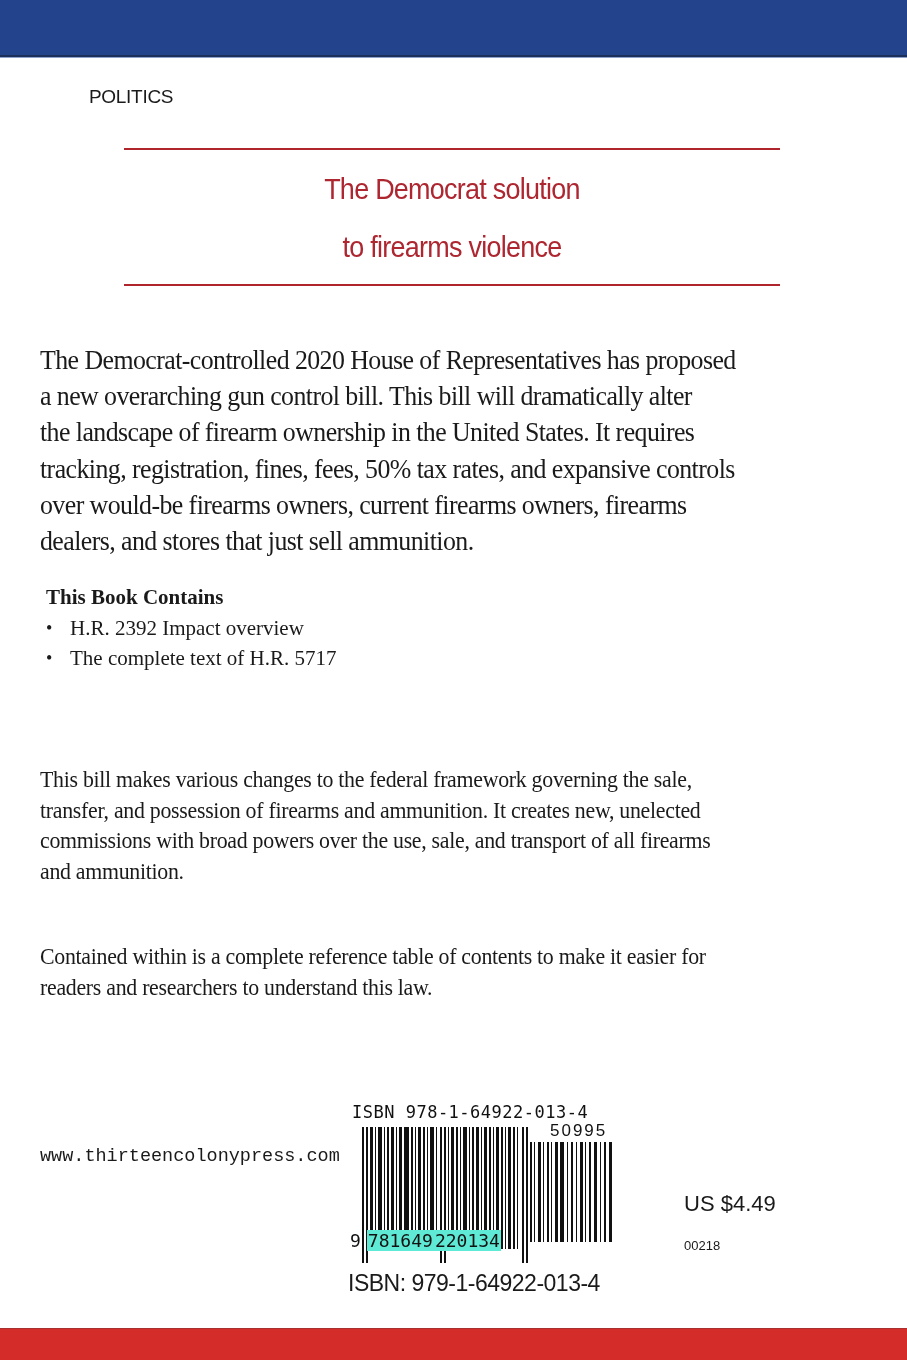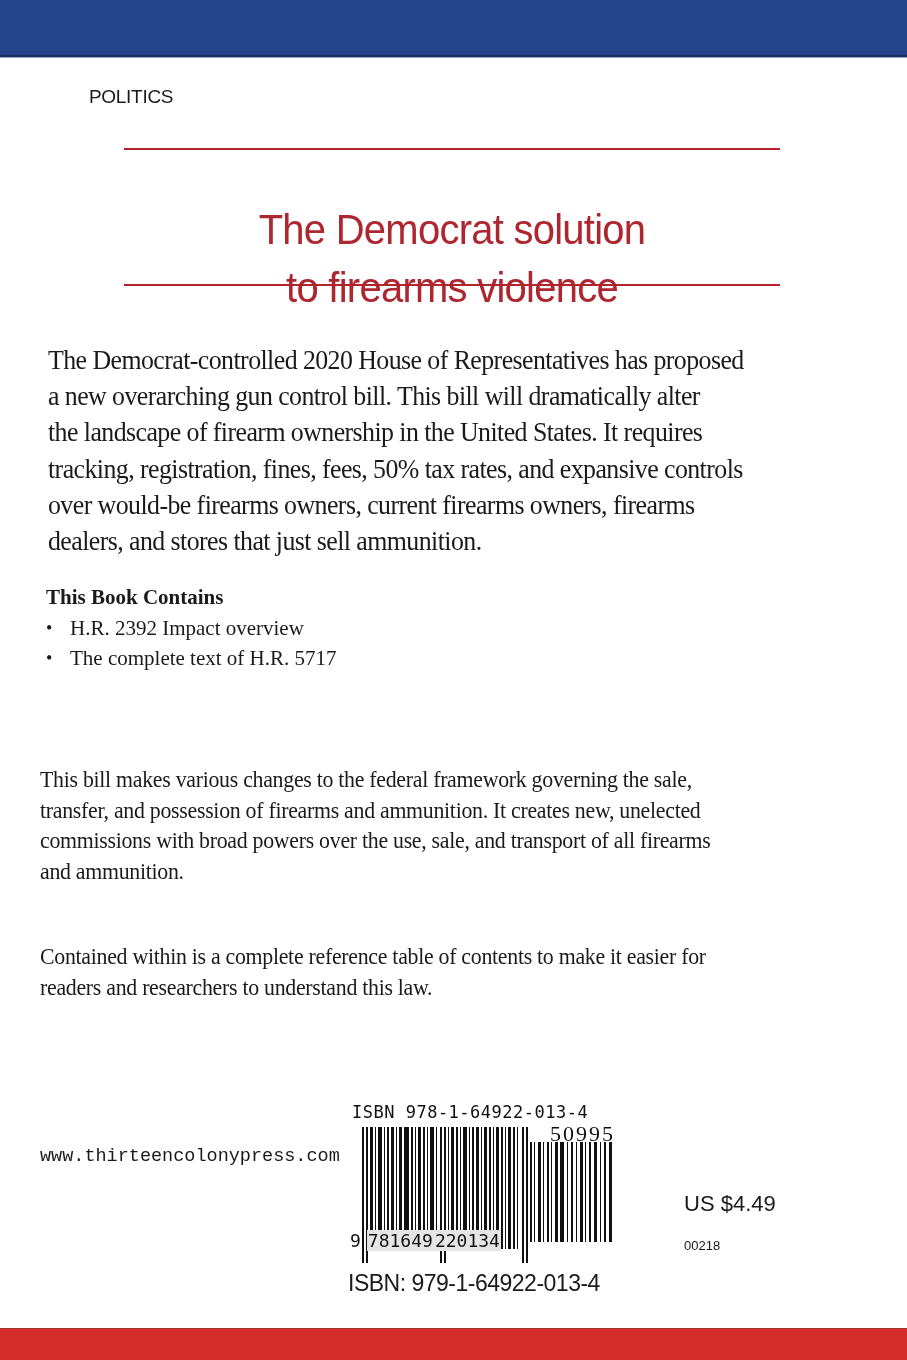--- a/index.html
+++ b/index.html
@@ -20,25 +20,25 @@
       font-family: "Liberation Sans", sans-serif; font-size: 19px; letter-spacing: -0.3px; color: #1a1a1a;
     }
     .rule {
       position: absolute; left: 124px; width: 656px; height: 2px; background: #b0242b;
     }
     .rule.top { top: 148px; }
     .rule.bottom { top: 284px; }
     .headline {
       position: absolute; left: 124px; top: 160px; width: 656px; text-align: center;
       font-family: "Liberation Sans", sans-serif; font-weight: 300; color: #ad2630;
-      font-size: 43px; line-height: 58px; letter-spacing: -0.8px; margin-top: 40px;
+      font-size: 29px; line-height: 58px; letter-spacing: -0.8px;
     }
     .headline div { transform: scaleX(0.93); transform-origin: center; }
     .intro {
-      position: absolute; left: 48px; top: 342px; width: 820px;
+      position: absolute; left: 40px; top: 342px; width: 820px;
       font-size: 27.5px; line-height: 36.2px; letter-spacing: -0.6px; color: #1a1a1a;
     }
     .intro div { white-space: nowrap; transform: scaleX(0.94); transform-origin: left; }
     .contains-title {
       position: absolute; left: 46px; top: 585px;
       font-size: 21px; font-weight: bold; color: #1a1a1a;
     }
     .contains-list {
       position: absolute; left: 46px; top: 614px; margin: 0; padding: 0; list-style: none;
       font-size: 21px; line-height: 29.5px; color: #1a1a1a;
@@ -60,31 +60,31 @@
     }
     .publisher .name { font-size: 21px; line-height: 28px; }
     .publisher .url { font-size: 18.5px; line-height: 26px; font-family: Liberation Mono, monospace; }
     .barcode-wrap { position: absolute; left: 340px; top: 1100px; width: 280px; height: 200px; }
     .isbn-top {
       position: absolute; left: 12px; top: 2px;
       font-family: "DejaVu Sans Mono", monospace; font-size: 17px; letter-spacing: 0.5px; color: #111;
     }
     .addon-num {
       position: absolute; left: 210px; top: 21px;
-      font-family: Liberation Serif, serif; font-size: 22px; letter-spacing: 2px; color: #111;
+      font-family: Liberation Sans, sans-serif; font-size: 17px; letter-spacing: 2px; color: #111;
     }
     .bars-main { position: absolute; left: 22px; top: 27px; width: 168px; height: 122px; }
     .bars-addon { position: absolute; left: 190px; top: 42px; width: 86px; height: 100px; }
     .bars-main span, .bars-addon span { position: absolute; top: 0; bottom: 0; background: #111; }
     .isbn-digits {
       position: absolute; left: 10px; top: 130px;
       font-family: "DejaVu Sans Mono", monospace; font-size: 18px; color: #111; background: transparent;
     }
     .isbn-digits .first { margin-right: 6px; }
-    .isbn-digits .grp { background: #e5e5e5; padding: 0 1px; text-align: center; }
+    .isbn-digits .grp { background: #5eead4; padding: 0 1px; text-align: center; }
     .isbn-bottom {
       position: absolute; left: 348px; top: 1270px;
       font-family: "Liberation Sans", sans-serif; font-size: 23px; letter-spacing: -0.5px; color: #1a1a1a;
     }
     .price {
       position: absolute; left: 684px; top: 1191px;
       font-family: "Liberation Sans", sans-serif; font-size: 22px; color: #1a1a1a;
     }
     .code {
       position: absolute; left: 684px; top: 1238px;

